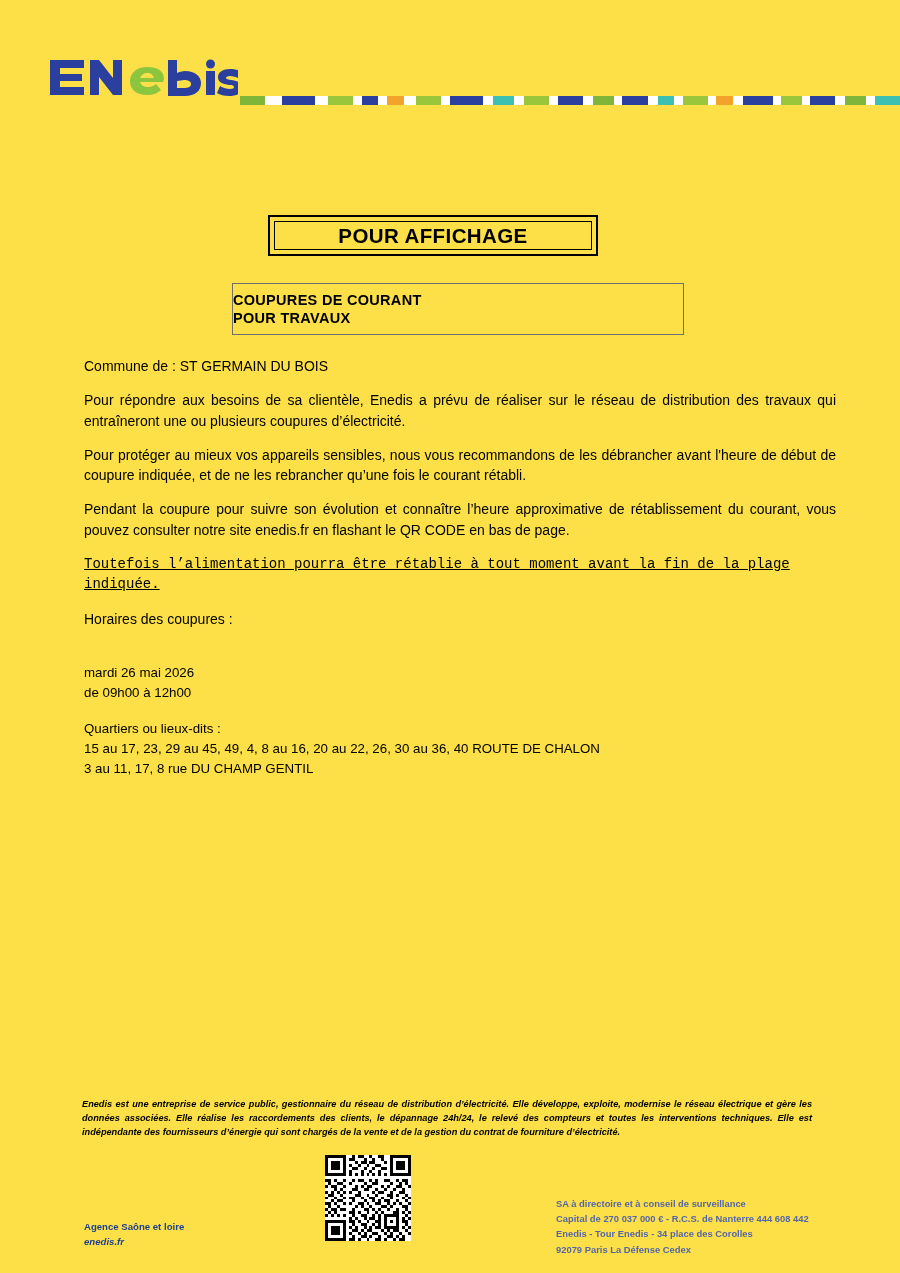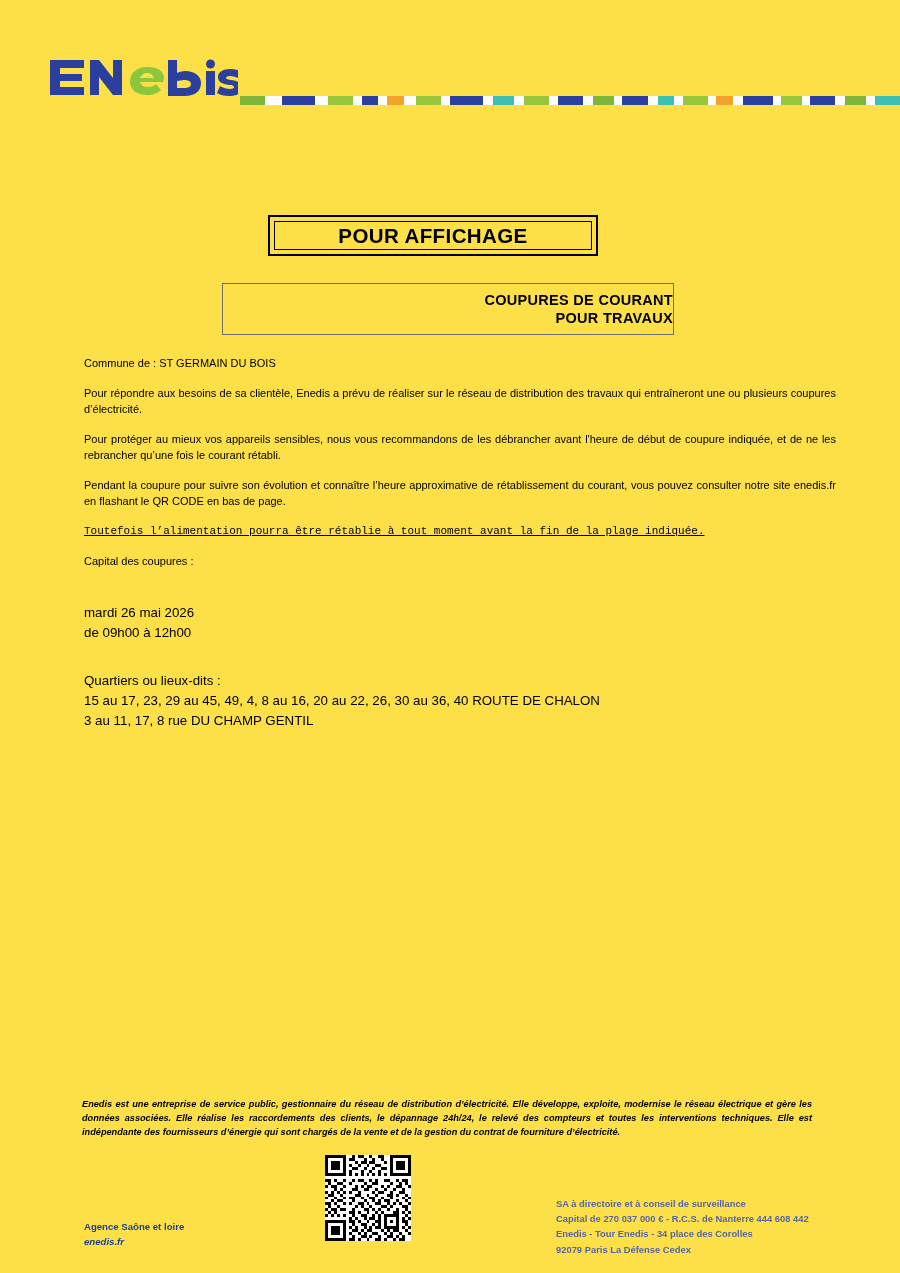--- a/index.html
+++ b/index.html
@@ -70,61 +70,61 @@
     justify-content: center;
   }
   .box-affichage-inner span {
     font-size: 20.5px;
     font-weight: bold;
     letter-spacing: 0.4px;
   }
 
   .box-coupures {
     position: absolute;
-    left: 222px;
+    left: 232px;
     top: 283px;
     width: 452px;
     height: 52px;
     border: 1px solid #6f6f6f;
     box-sizing: border-box;
     display: flex;
     flex-direction: column;
-    align-items: flex-end;
+    align-items: flex-start;
     justify-content: center;
     gap: 2px;
   }
   .box-coupures span {
     font-size: 14.5px;
     font-weight: bold;
     letter-spacing: 0.3px;
   }
 
   
   .body {
     position: absolute;
     left: 84px;
     top: 356px;
     width: 756px;
   }
   .body p {
     margin: 0 4px 14px 0;
-    font-size: 11px;
+    font-size: 14px;
     line-height: 1.45;
     text-align: justify;
   }
   .body p.nojust { text-align: left; }
   .body p.underline { text-decoration: underline; font-family: Liberation Mono, monospace; }
 
   .schedule {
     margin-top: 34px;
     font-size: 13.3px;
     line-height: 1.5;
   }
   .areas {
-    margin-top: 28px;
+    margin-top: 16px;
     font-size: 13.3px;
     line-height: 1.5;
   }
 
   
   .legal {
     position: absolute;
     left: 82px;
     top: 1098px;
     width: 730px;
@@ -250,21 +250,21 @@
     <span>COUPURES DE COURANT</span>
     <span>POUR TRAVAUX</span>
   </div>
 
   <div class="body">
     <p class="nojust">Commune de : ST GERMAIN DU BOIS</p>
     <p>Pour répondre aux besoins de sa clientèle, Enedis a prévu de réaliser sur le réseau de distribution des travaux qui entraîneront une ou plusieurs coupures d’électricité.</p>
     <p>Pour protéger au mieux vos appareils sensibles, nous vous recommandons de les débrancher avant l'heure de début de coupure indiquée, et de ne les rebrancher qu’une fois le courant rétabli.</p>
     <p>Pendant la coupure pour suivre son évolution et connaître l’heure approximative de rétablissement du courant, vous pouvez consulter notre site enedis.fr en flashant le QR CODE en bas de page.</p>
     <p class="nojust underline">Toutefois l’alimentation pourra être rétablie à tout moment avant la fin de la plage indiquée.</p>
-    <p class="nojust">Capital des coupures :</p>
+    <p class="nojust">Horaires des coupures :</p>
 
     <div class="schedule">
       <div>mardi 26 mai 2026</div>
       <div>de 09h00 à 12h00</div>
     </div>
 
     <div class="areas">
       <div>Quartiers ou lieux-dits :</div>
       <div>15 au 17, 23, 29 au 45, 49, 4, 8 au 16, 20 au 22, 26, 30 au 36, 40 ROUTE DE CHALON</div>
       <div>3 au 11, 17, 8 rue DU CHAMP GENTIL</div>

